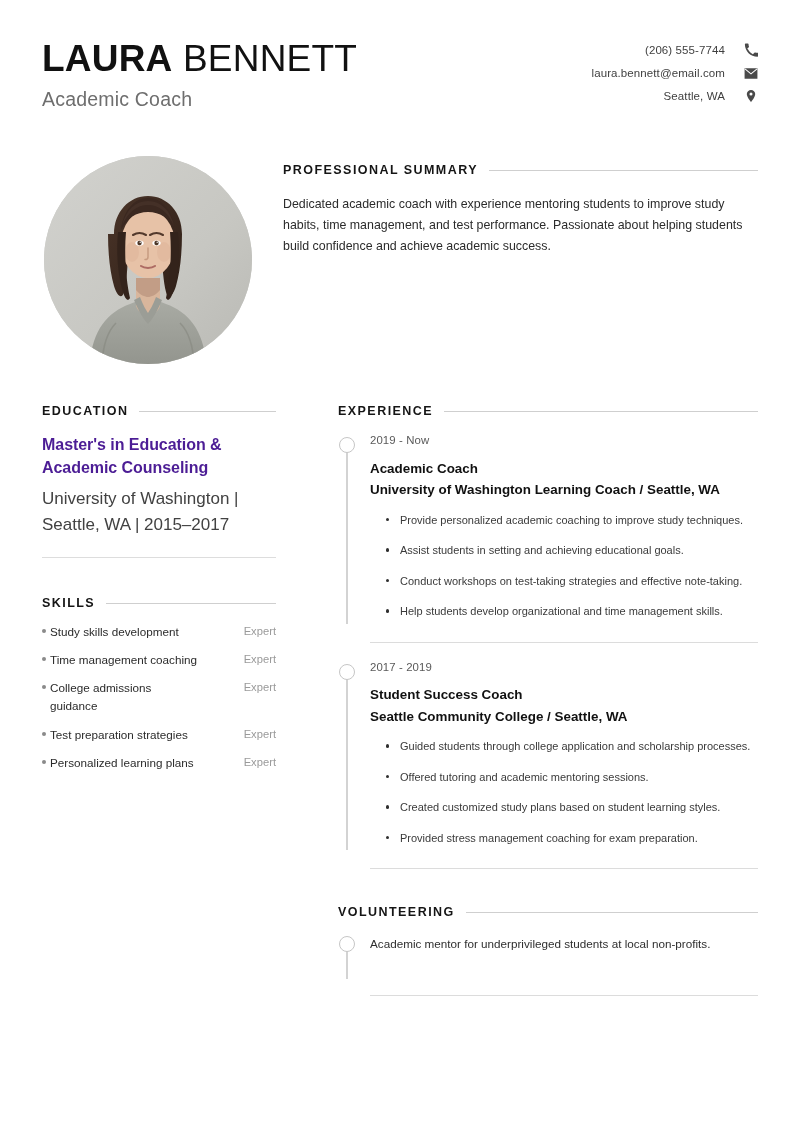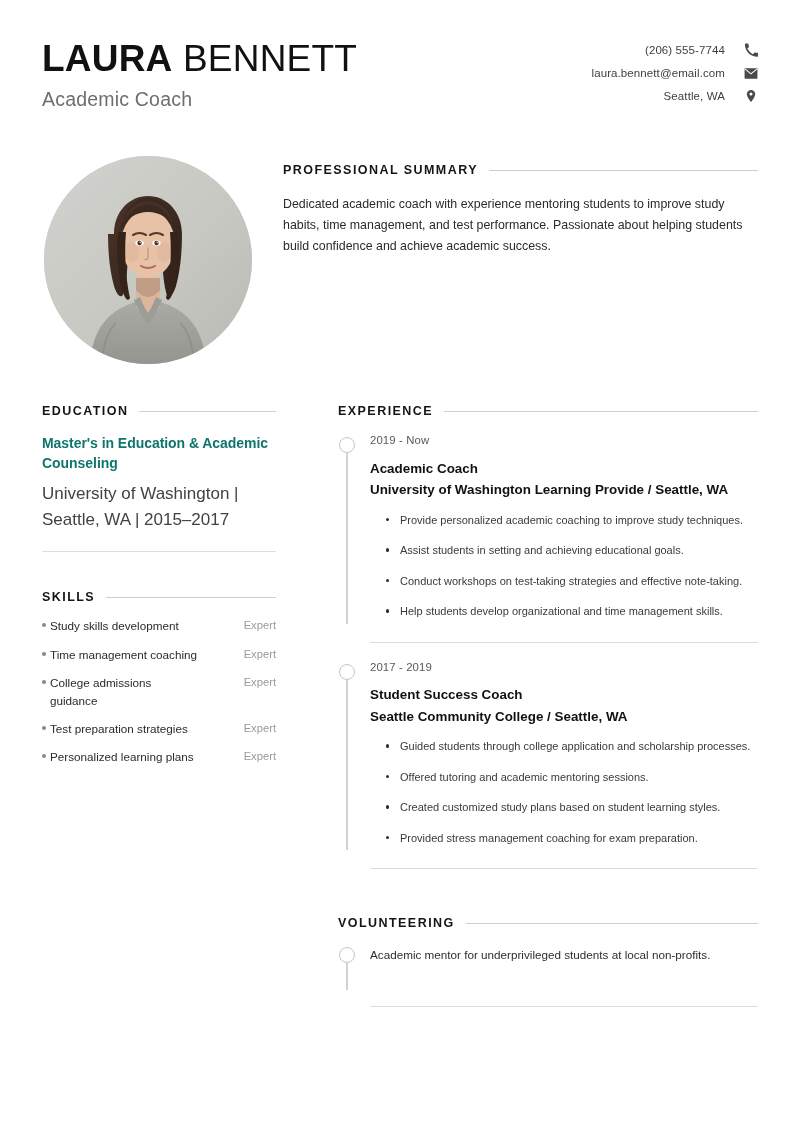--- a/index.html
+++ b/index.html
@@ -136,24 +136,24 @@
   }
 
   .edu-list { margin-top: 16px; }
   .edu-item { }
   .edu-divider {
     height: 1px;
     background: #dddddd;
     margin: 19px 0 19px 0;
   }
   .edu-degree {
-    font-size: 14px;
+    font-size: 16px;
     font-weight: 700;
     line-height: 1.42;
-    color: #0f766e;
+    color: #4c1d95;
     letter-spacing: -0.05px;
   }
   .edu-meta {
     margin-top: 7px;
     font-size: 17px;
     line-height: 1.52;
     color: #424242;
   }
 
   
@@ -276,21 +276,21 @@
   }
 
   .exp-divider {
     margin-left: 32px;
     height: 1px;
     background: #dcdcdc;
     margin-top: 18px;
     margin-bottom: 18px;
   }
 
-  .vol-block { margin-top: 47px; }
+  .vol-block { margin-top: 36px; }
   .vol-list { margin-top: 14px; }
   .vol-item {
     position: relative;
     padding-left: 32px;
     min-height: 46px;
   }
   .vol-text {
     font-size: 11.7px;
     line-height: 1.5;
     color: #2f2f2f;
@@ -498,21 +498,21 @@
       </div>
 
       <div class="timeline">
 
         <div class="tl-item">
           <span class="tl-marker"></span>
           <span class="tl-line"></span>
 
           <div class="tl-date">2019 - Now</div>
           <div class="tl-role">Academic Coach</div>
-          <div class="tl-org">University of Washington Learning Provide / Seattle, WA</div>
+          <div class="tl-org">University of Washington Learning Coach / Seattle, WA</div>
 
           <ul class="tl-bullets" style="list-style:none;">
             <li class="tl-bullet">Provide personalized academic coaching to improve study techniques.</li>
             <li class="tl-bullet">Assist students in setting and achieving educational goals.</li>
             <li class="tl-bullet">Conduct workshops on test-taking strategies and effective note-taking.</li>
             <li class="tl-bullet">Help students develop organizational and time management skills.</li>
           </ul>
         </div>
 
         <div class="exp-divider"></div>

